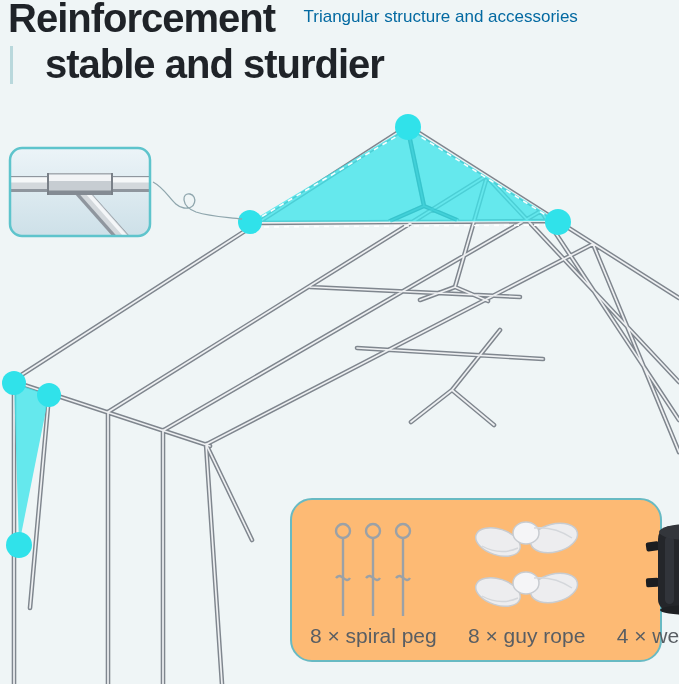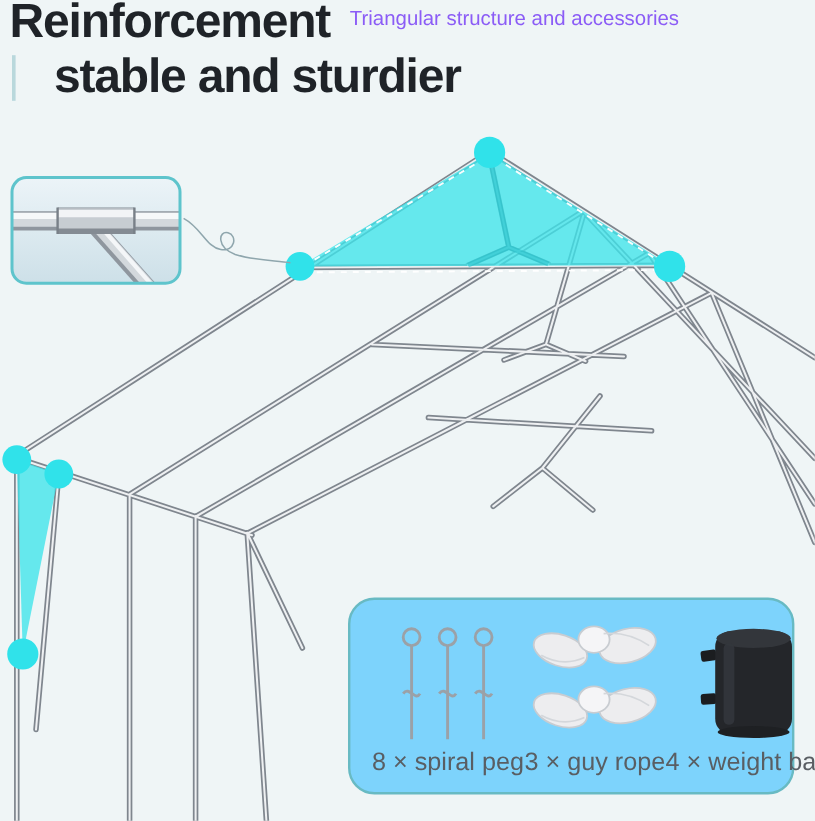--- a/index.html
+++ b/index.html
@@ -10,40 +10,41 @@
   }
   .stage{position:absolute;inset:0;}
   
   .header{position:absolute;left:0;top:0;width:679px;z-index:5;}
   .title-row1{position:absolute;left:8px;top:-4px;white-space:nowrap;}
   .title-main{
     display:inline-block;font-size:40px;font-weight:700;color:#1f2328;
     letter-spacing:-1px;margin:0;
   }
   .subtitle{
-    display:inline-block;font-size:17px;color:#8b5cf6;font-weight:400;
-    margin-left:12px;vertical-align:10px;letter-spacing:0;
+    display:inline-block;font-size:17px;color:#0369a1;font-weight:400;
+    margin-left:24px;vertical-align:10px;letter-spacing:0;
   }
   .title-row2{position:absolute;left:10px;top:42px;display:flex;align-items:center;gap:17px;}
   .accent-bar{width:3px;height:38px;background:#b9d8dc;margin-right:15px;}
   
   svg.frame{position:absolute;left:0;top:0;z-index:1;}
   .tube-dark{stroke:#7f868e;stroke-width:4.6;stroke-linecap:round;fill:none;}
   .tube-light{stroke:#eef0f2;stroke-width:1.7;stroke-linecap:round;fill:none;}
   .stitch{stroke:#ffffff;stroke-width:1.6;stroke-dasharray:5 5;fill:none;opacity:.95;}
   .hl-tri{fill:#3ee4eb;opacity:.78;}
   .hl-dot{fill:#30e2ea;}
   .squiggle{stroke:#8fa6ad;stroke-width:1.3;fill:none;}
   
   .panel{
     position:absolute;left:290px;top:498px;width:372px;height:164px;
-    background:#7dd3fc;border:2px solid #68bac3;border-radius:22px;
+    background:#fdba74;border:2px solid #68bac3;border-radius:22px;
     box-sizing:border-box;z-index:4;
     display:flex;align-items:flex-end;justify-content:space-between;
     padding:10px 18px 12px 18px;
+    gap:31px;
   }
   .acc-item{display:flex;flex-direction:column;align-items:center;}
   .acc-icon{display:block;}
   .acc-label{
     font-size:21px;color:#595e63;margin-top:4px;white-space:nowrap;
     letter-spacing:0;
   }
 </style>
 </head>
 <body>
@@ -155,21 +156,21 @@
           <ellipse cx="58" cy="17" rx="13" ry="11" fill="#f5f5f7"></ellipse>
           <ellipse cx="30" cy="76" rx="23" ry="13" transform="rotate(18 30 76)"></ellipse>
           <ellipse cx="86" cy="72" rx="24" ry="14" transform="rotate(-14 86 72)"></ellipse>
           <ellipse cx="58" cy="67" rx="13" ry="11" fill="#f5f5f7"></ellipse>
         </g>
         <g fill="none" stroke="#d4d7db" stroke-width="1.4">
           <path d="M14,30 q18,10 36,2 M66,12 q20,-2 38,10"></path>
           <path d="M14,80 q18,10 36,2 M66,62 q20,-2 38,10"></path>
         </g>
       </svg>
-      <div class="acc-label">3 × guy rope</div>
+      <div class="acc-label">8 × guy rope</div>
     </div>
 
     <div class="acc-item">
       <svg class="acc-icon" width="106" height="102" viewBox="0 0 106 102">
         <rect x="14" y="24" width="13" height="9" rx="2" fill="#1b1d20" transform="rotate(-8 20 28)"></rect>
         <rect x="14" y="60" width="13" height="9" rx="2" fill="#1b1d20" transform="rotate(-4 20 64)"></rect>
         <rect x="26" y="8" width="64" height="86" rx="13" fill="#24262a"></rect>
         <ellipse cx="58" cy="14" rx="31" ry="8" fill="#33363b"></ellipse>
         <rect x="33" y="18" width="9" height="68" rx="4.5" fill="#34373d" opacity="0.85"></rect>
         <ellipse cx="58" cy="92" rx="30" ry="5" fill="#1e2023"></ellipse>

